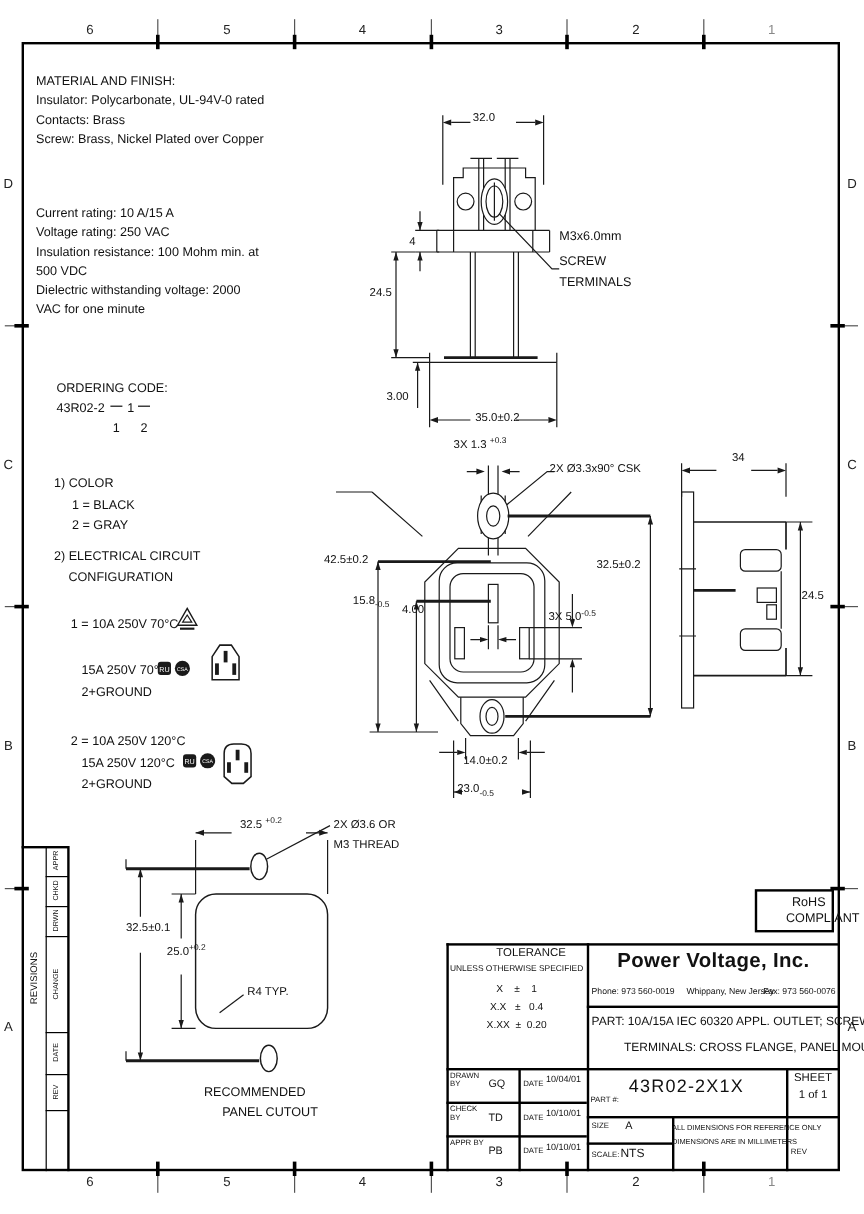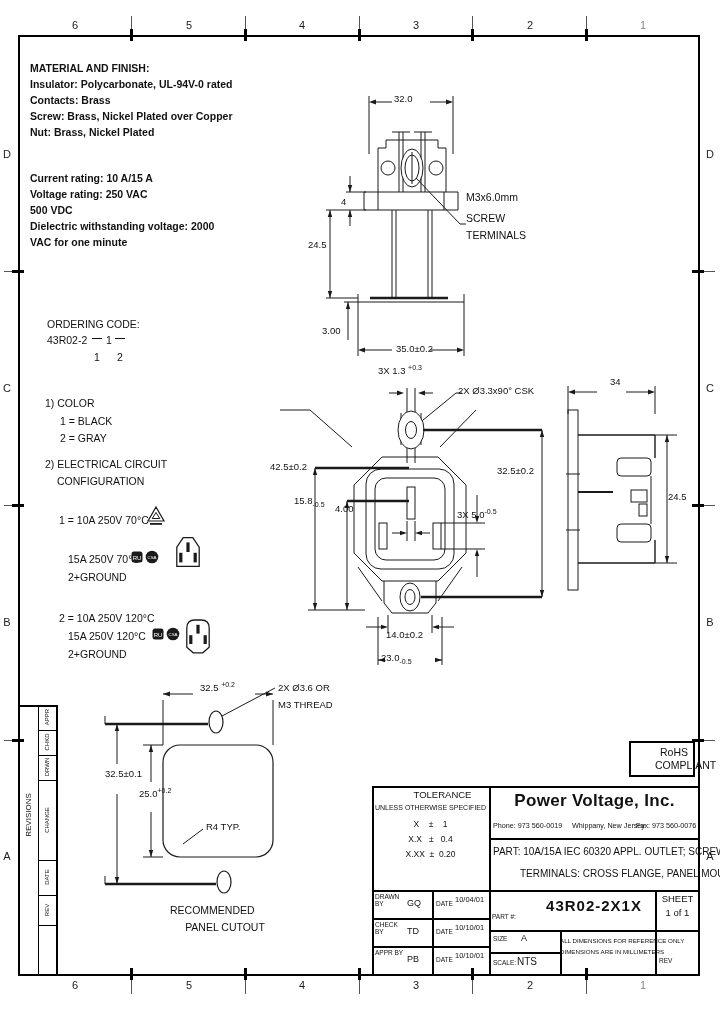--- a/index.html
+++ b/index.html
@@ -1,36 +1,36 @@
 <!DOCTYPE html>
 <html><head>
 <meta charset="utf-8">
 <style>
   html,body{margin:0;padding:0;background:#fff;}
   .sheet{position:relative;width:720px;height:1012px;background:#fff;color:#111;
          font-family:"Liberation Sans",sans-serif;overflow:hidden;}
-  .abs{position:absolute;font-weight:bold;}
+  .abs{position:absolute;}
   .t{position:absolute;white-space:nowrap;line-height:1.15;color:#111;font-size:10px;}
   .d{font-size:9.5px;}
   .notes{font-size:10.5px;line-height:16px;}
   .sup{display:inline-block;font-size:7px;transform:translateY(-4px);}
   .sub{display:inline-block;font-size:7px;transform:translateY(3px);}
   .hl{position:absolute;background:#000;height:1.5px;}
   .vl{position:absolute;background:#000;width:1.5px;}
   .zone{position:absolute;font-size:11px;color:#222;width:20px;text-align:center;}
   .sep{position:absolute;background:#555;}
   .tick{position:absolute;background:#000;}
   .rlabel{position:absolute;transform:translate(-50%,-50%) rotate(-90deg);font-size:6px;white-space:nowrap;color:#111;}
   .blank{display:inline-block;width:10px;height:10px;border-bottom:1.2px solid #111;}
   svg{position:absolute;overflow:visible;}
   .frame{position:absolute;left:18px;top:35px;width:678px;height:937px;border:2px solid #000;}
   .rohs{position:absolute;left:629px;top:741px;width:62px;height:32px;border:2px solid #000;text-align:center;}
   .rohs div{font-size:10.5px;line-height:13px;margin-top:3px;margin-left:24px;}
   .cname{font-size:17px;font-weight:bold;letter-spacing:.3px;}
-  .pn{font-size:15px;font-weight:bold;letter-spacing:1px;margin-left:22px;}
+  .pn{font-size:15px;font-weight:normal;letter-spacing:1px;}
 </style>
 </head>
 <body>
 
 <div class="sheet">
 
   <span class="zone" style="left:65px;top:19px">6</span>
   <span class="zone" style="left:179px;top:19px">5</span>
   <span class="zone" style="left:292px;top:19px">4</span>
   <span class="zone" style="left:406px;top:19px">3</span>
@@ -84,25 +84,25 @@
   <div class="tick" style="left:12px;top:739px;width:12px;height:3px"></div>
   <div class="tick" style="left:692px;top:270px;width:12px;height:3px"></div>
   <div class="tick" style="left:692px;top:504px;width:12px;height:3px"></div>
   <div class="tick" style="left:692px;top:739px;width:12px;height:3px"></div>
 
   <div class="abs notes" style="left:30px;top:60px">
     <div>MATERIAL AND FINISH:</div>
     <div>Insulator: Polycarbonate, UL-94V-0 rated</div>
     <div>Contacts: Brass</div>
     <div>Screw: Brass, Nickel Plated over Copper</div>
-    <div>Nut: Brass, Nickel Plated</div>
   </div>
   <div class="abs notes" style="left:30px;top:170px">
     <div>Current rating: 10 A/15 A</div>
     <div>Voltage rating: 250 VAC</div>
+    <div>Insulation resistance: 100 Mohm min. at</div>
     <div>500 VDC</div>
     <div>Dielectric withstanding voltage: 2000</div>
     <div>VAC for one minute</div>
   </div>
 
   <span class="t" style="left:47px;top:318px;font-size:10.5px">ORDERING CODE:</span>
   <span class="t" style="left:47px;top:334px;font-size:10.5px">43R02-2</span>
   <span class="blank abs" style="left:92px;top:328px"></span>
   <span class="t" style="left:106px;top:334px;font-size:10.5px">1</span>
   <span class="blank abs" style="left:115px;top:328px"></span>

